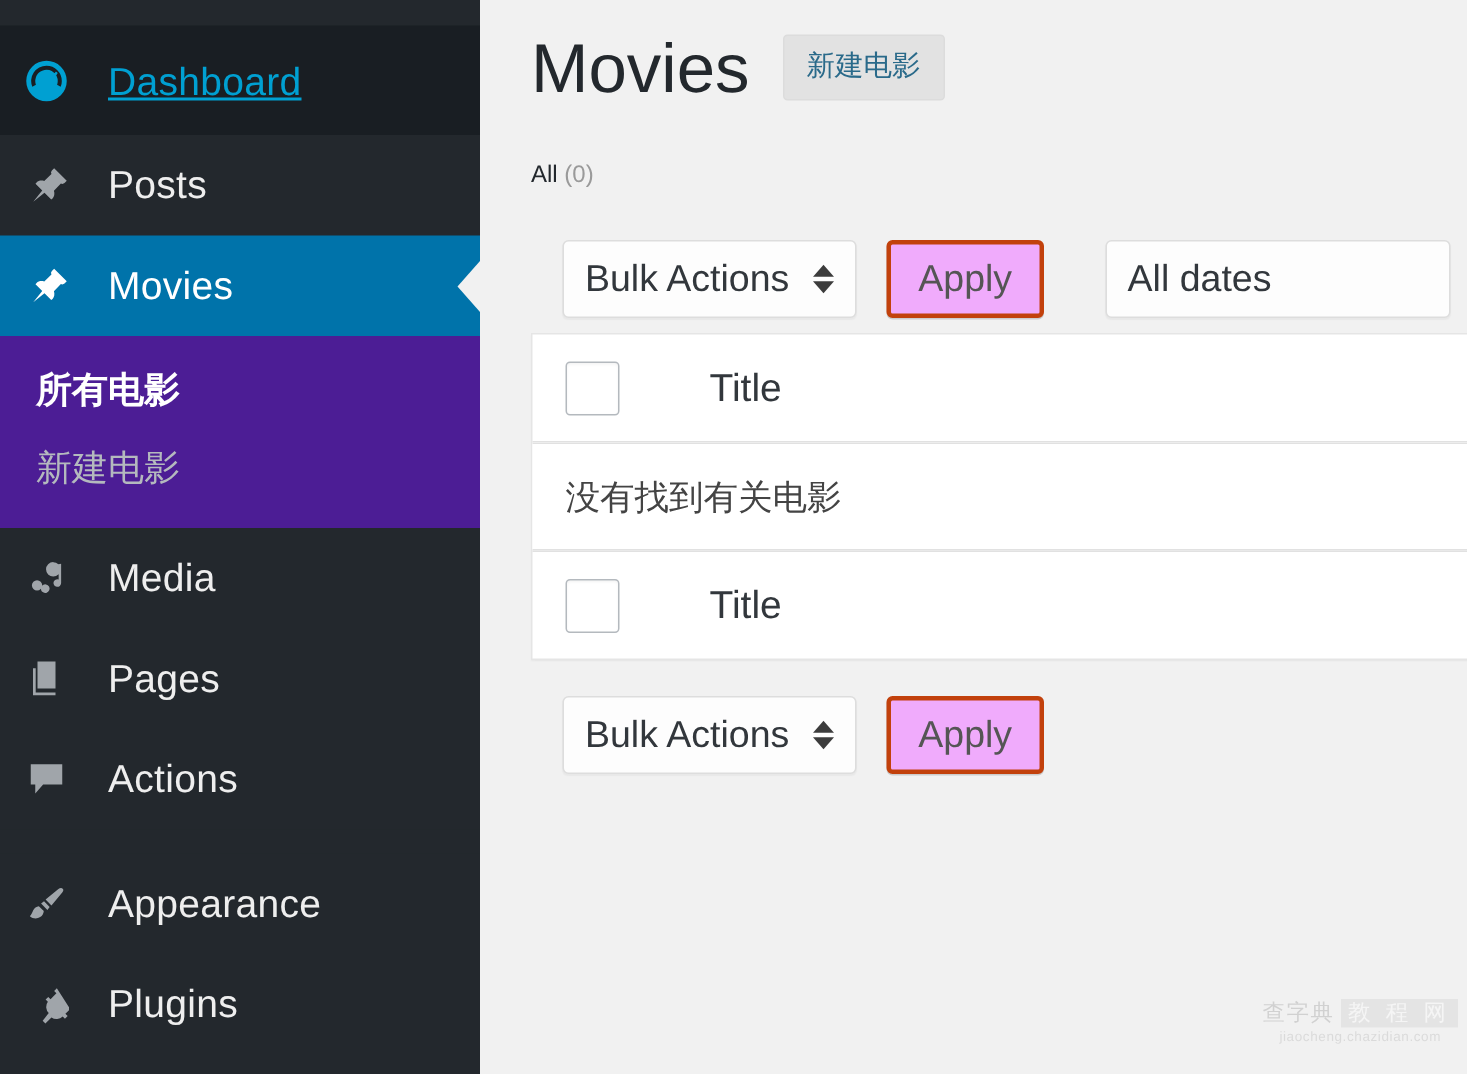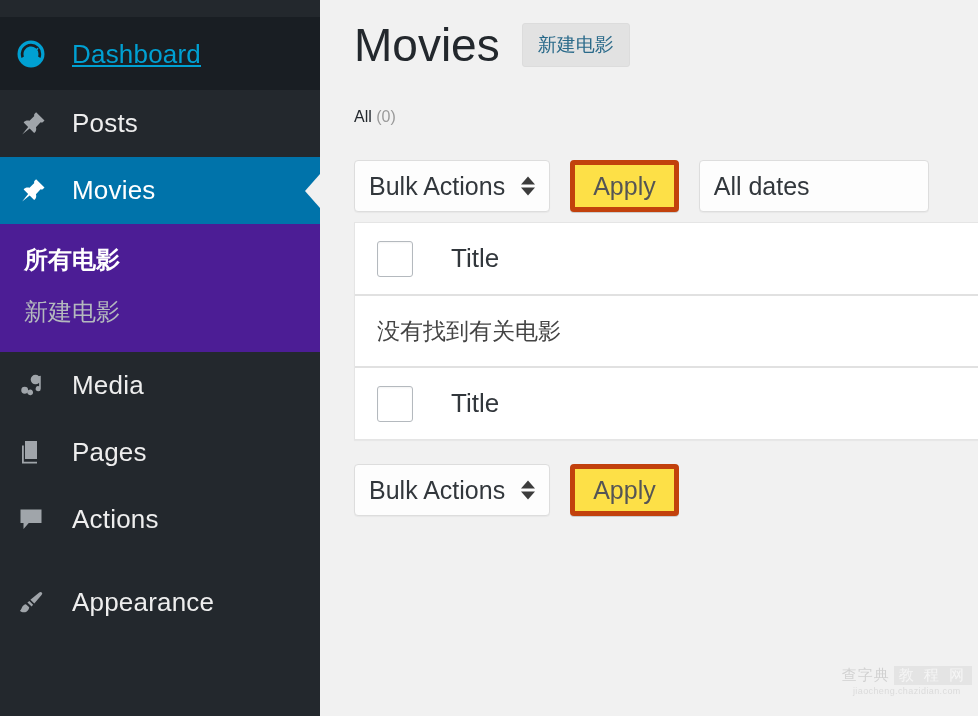--- a/index.html
+++ b/index.html
@@ -158,20 +158,21 @@
     background: #fdfdfd;
     border: 1px solid #ddd;
     border-radius: 4px;
     box-shadow: 0 1px 1px rgba(0,0,0,0.04);
     height: 52px;
     padding: 0 44px 0 14px;
     font-size: 25px;
     color: #32373c;
     cursor: pointer;
     white-space: nowrap;
+    margin-left: 21px;
   }
   .wp-select .spinner-arrows {
     position: absolute;
     right: 14px;
     top: 50%;
     transform: translateY(-50%);
     display: flex;
     flex-direction: column;
     gap: 3px;
     line-height: 0;
@@ -184,22 +185,22 @@
   }
   .wp-select .spinner-arrows i.up   { border-bottom: 8px solid #3c3c3c; }
   .wp-select .spinner-arrows i.down { border-top: 8px solid #3c3c3c; }
 
   #select-all-dates {
     width: 230px;
     padding-right: 14px;
   }
 
   .apply-btn {
-    background: #fde047;
-    border: 5px solid #c2410c;
+    background: #f0abfc;
+    border: 3px solid #c2410c;
     border-radius: 4px;
     box-shadow: 0 1px 0 #ccc;
     height: 52px;
     padding: 0 18px;
     font-size: 25px;
     color: #555;
     cursor: pointer;
     font-family: inherit;
     white-space: nowrap;
   }
@@ -228,21 +229,21 @@
   }
   .cb {
     width: 36px; height: 36px;
     border: 1px solid #b4b9be;
     border-radius: 3px;
     background: #fff;
     box-shadow: inset 0 1px 2px rgba(0,0,0,0.05);
     cursor: pointer;
   }
   .col-title {
-    margin-left: 38px;
+    margin-left: 60px;
     font-size: 26px;
     color: #32373c;
   }
   .empty-text {
     font-size: 23px;
     color: #444;
   }
 
   .tablenav.bottom { margin-top: 24px; }
 
@@ -354,20 +355,28 @@
 
     <div class="menu-item">
       <span class="mi-icon">
         <svg width="30" height="30" viewBox="0 0 20 20" fill="currentColor">
           <path d="M17.3 3.1c-.5-.6-1.3-.5-2 0L9.6 7.8l2.6 2.6 4.7-5.6c.5-.6.8-1.3.4-1.7zM8.9 8.6l-1.3 1 2.8 2.8 1-1.3-2.5-2.5zM6.6 10.8c-1.1.2-2 .8-2.5 1.8-.4.8-.7 1.9-1.5 2.6 1.3 1.2 3.2 1.3 4.6.4 1-.6 1.5-1.6 1.6-2.7l-2.2-2.1z"></path>
         </svg>
       </span>
       <span class="mi-label">Appearance</span>
     </div>
 
+    <div class="menu-item">
+      <span class="mi-icon">
+        <svg width="30" height="30" viewBox="0 0 20 20" fill="currentColor">
+          <path d="M14.6 2.6l-1.2 1.2 1 1-2.6 2.6-1-1-1.2 1.2 1 1a3.9 3.9 0 00.4 5L8.3 17l1.2 1.2 2.7-2.7a3.9 3.9 0 005-.4l1 1 1.2-1.2-1-1 2.1-2.1-5.9-9.2z"></path>
+        </svg>
+      </span>
+      <span class="mi-label">Plugins</span>
+    </div>
 
   </nav>
 
   <main id="main">
 
     <div class="page-head">
       <h1 id="page-title">Movies</h1>
       <button id="add-new-btn">新建电影</button>
     </div>
 

